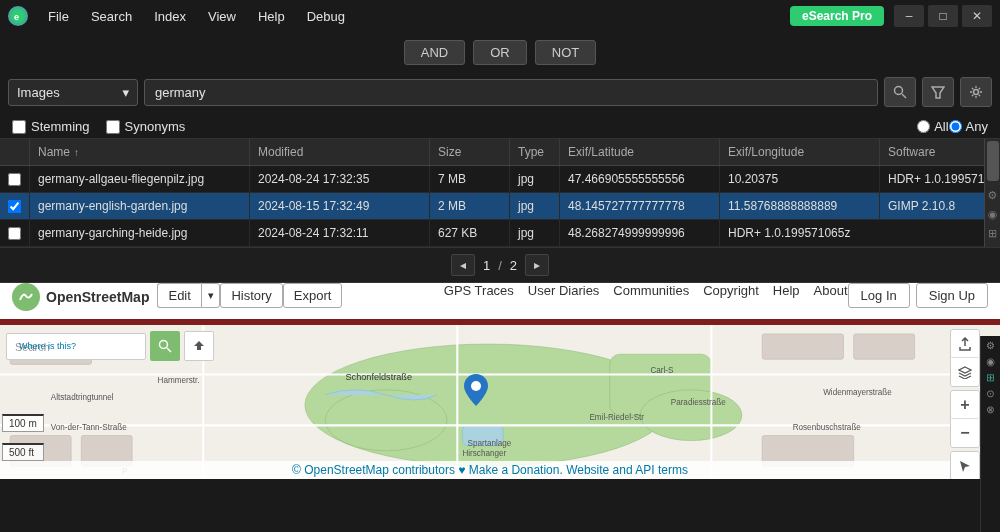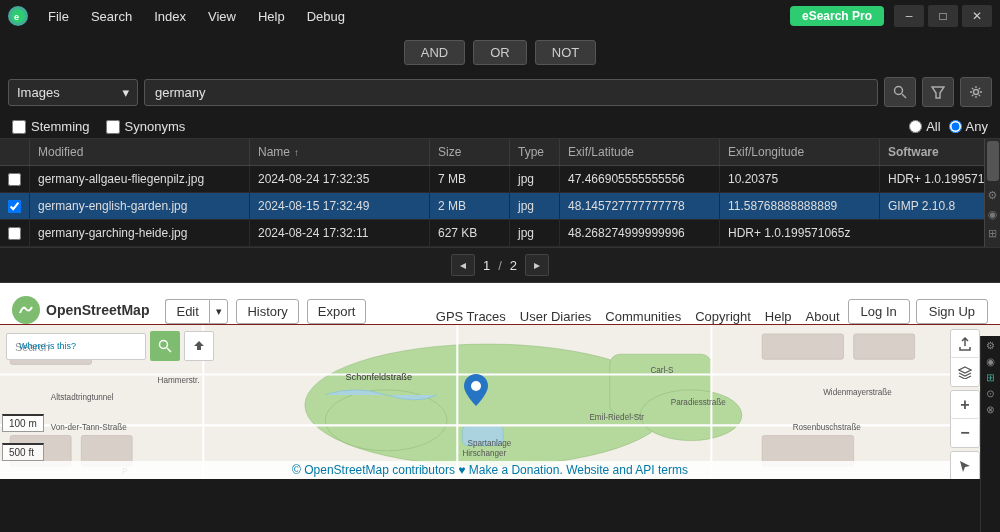--- a/index.html
+++ b/index.html
@@ -21,21 +21,21 @@
     
     .search-bar { display: flex; align-items: center; gap: 6px; padding: 4px 8px 8px; background: #1a1a1a; }
     .search-type-select { background: #2a2a2a; border: 1px solid #555; color: #e0e0e0; padding: 5px 8px; border-radius: 3px; cursor: pointer; width: 130px; display: flex; align-items: center; justify-content: space-between; }
     .search-input { flex: 1; background: #2a2a2a; border: 1px solid #555; color: #e0e0e0; padding: 5px 10px; border-radius: 3px; font-size: 13px; outline: none; }
     .search-icon-btn { background: #3a3a3a; border: 1px solid #555; color: #ccc; width: 32px; height: 30px; border-radius: 3px; cursor: pointer; display: flex; align-items: center; justify-content: center; }
 
     
     .options-row { display: flex; align-items: center; padding: 4px 12px; background: #1a1a1a; border-bottom: 1px solid #333; }
     .checkbox-label { display: flex; align-items: center; gap: 5px; cursor: pointer; margin-right: 16px; }
     .checkbox-label input { width: 14px; height: 14px; cursor: pointer; }
-    .options-right { margin-left: auto; display: flex; align-items: flex-end; gap: 8px; }
+    .options-right { margin-left: auto; display: flex; align-items: flex-end; }
     .radio-label { display: flex; align-items: center; gap: 4px; cursor: pointer; }
     .radio-label input { cursor: pointer; }
     .table-header { display: grid; grid-template-columns: 30px 220px 180px 80px 50px 160px 160px 1fr; background: #2a2a2a; border-bottom: 1px solid #444; padding: 0; }
     .th { padding: 6px 8px; font-size: 12px; color: #aaa; border-right: 1px solid #3a3a3a; white-space: nowrap; overflow: hidden; display: flex; align-items: center; gap: 4px; }
     .th:last-child { border-right: none; }
     .table-row { display: grid; grid-template-columns: 30px 220px 180px 80px 50px 160px 160px 1fr; border-bottom: 1px solid #2a2a2a; }
     .table-row.selected { background: #1a4a7a; }
     .td { padding: 6px 8px; font-size: 12px; color: #ddd; white-space: nowrap; overflow: hidden; text-overflow: ellipsis; border-right: 1px solid #2a2a2a; display: flex; align-items: center; }
     .td:last-child { border-right: none; }
     .td-check { display: flex; align-items: center; justify-content: center; }
@@ -47,21 +47,21 @@
     
     .pagination { display: flex; align-items: center; justify-content: center; gap: 8px; padding: 6px; background: #1e1e1e; border-top: 1px solid #333; border-bottom: 1px solid #333; }
     .page-btn { background: #2a2a2a; border: 1px solid #444; color: #ccc; width: 24px; height: 22px; cursor: pointer; display: flex; align-items: center; justify-content: center; border-radius: 2px; font-size: 12px; }
     .page-num { font-size: 13px; color: #e0e0e0; }
     .page-sep { font-size: 13px; color: #999; }
 
     
     .map-section { height: 196px; position: relative; overflow: hidden; background: #f0ebe3; }
 
     
-    .osm-header { display: flex; align-items: flex-end; background: #fff; height: 42px; padding: 0 12px; gap: 8px; border-bottom: 1px solid #7f1d1d; z-index: 10; position: relative; }
+    .osm-header { display: flex; align-items: flex-start; background: #fff; height: 42px; padding: 0 12px; border-bottom: 6px solid #7f1d1d; z-index: 10; position: relative; }
     .osm-logo-area { display: flex; align-items: center; gap: 6px; margin-right: 8px; }
     .osm-logo-circle { width: 28px; height: 28px; background: #7ebc6f; border-radius: 50%; display: flex; align-items: center; justify-content: center; font-size: 10px; color: #fff; font-weight: bold; }
     .osm-title { font-size: 14px; font-weight: bold; color: #333; }
     .osm-btn { border: 1px solid #aaa; background: #fff; color: #333; padding: 4px 10px; border-radius: 3px; cursor: pointer; font-size: 13px; }
     .osm-btn-group { display: flex; }
     .osm-btn-group .osm-btn:not(:last-child) { border-right: none; border-radius: 3px 0 0 3px; }
     .osm-btn-group .osm-btn-drop { border: 1px solid #aaa; background: #fff; color: #333; padding: 4px 6px; cursor: pointer; border-radius: 0 3px 3px 0; font-size: 11px; }
     .osm-nav { margin-left: auto; display: flex; align-items: center; gap: 14px; font-size: 13px; }
     .osm-nav a { color: #333; text-decoration: none; cursor: pointer; }
     .osm-auth-btns { display: flex; gap: 6px; }
@@ -176,39 +176,39 @@
     </div>
   </div>
 
   <div class="content-area">
 
     <div class="table-wrapper" style="position:relative;">
 
       <div class="table-header" style="padding-right:16px;">
         <div class="th"></div>
         <div class="th">
-          <span>Modified</span>
-        </div>
-        <div class="th">
           <span>Name</span>
           <span class="sort-arrow">↑</span>
         </div>
         <div class="th">
+          <span>Modified</span>
+        </div>
+        <div class="th">
           <span>Size</span>
         </div>
         <div class="th">
           <span>Type</span>
         </div>
         <div class="th">
           <span>Exif/Latitude</span>
         </div>
         <div class="th">
           <span>Exif/Longitude</span>
         </div>
-        <div class="th" style="padding-right:20px;font-weight:bold;">
+        <div class="th" style="padding-right:20px;">
           <span>Software</span>
         </div>
       </div>
 
       <div id="table-body" style="padding-right:16px;">
       <div class="table-row">
       <div class="td td-check">
         <input type="checkbox" style="">
       </div>
       <div class="td">germany-allgaeu-fliegenpilz.jpg</div>

